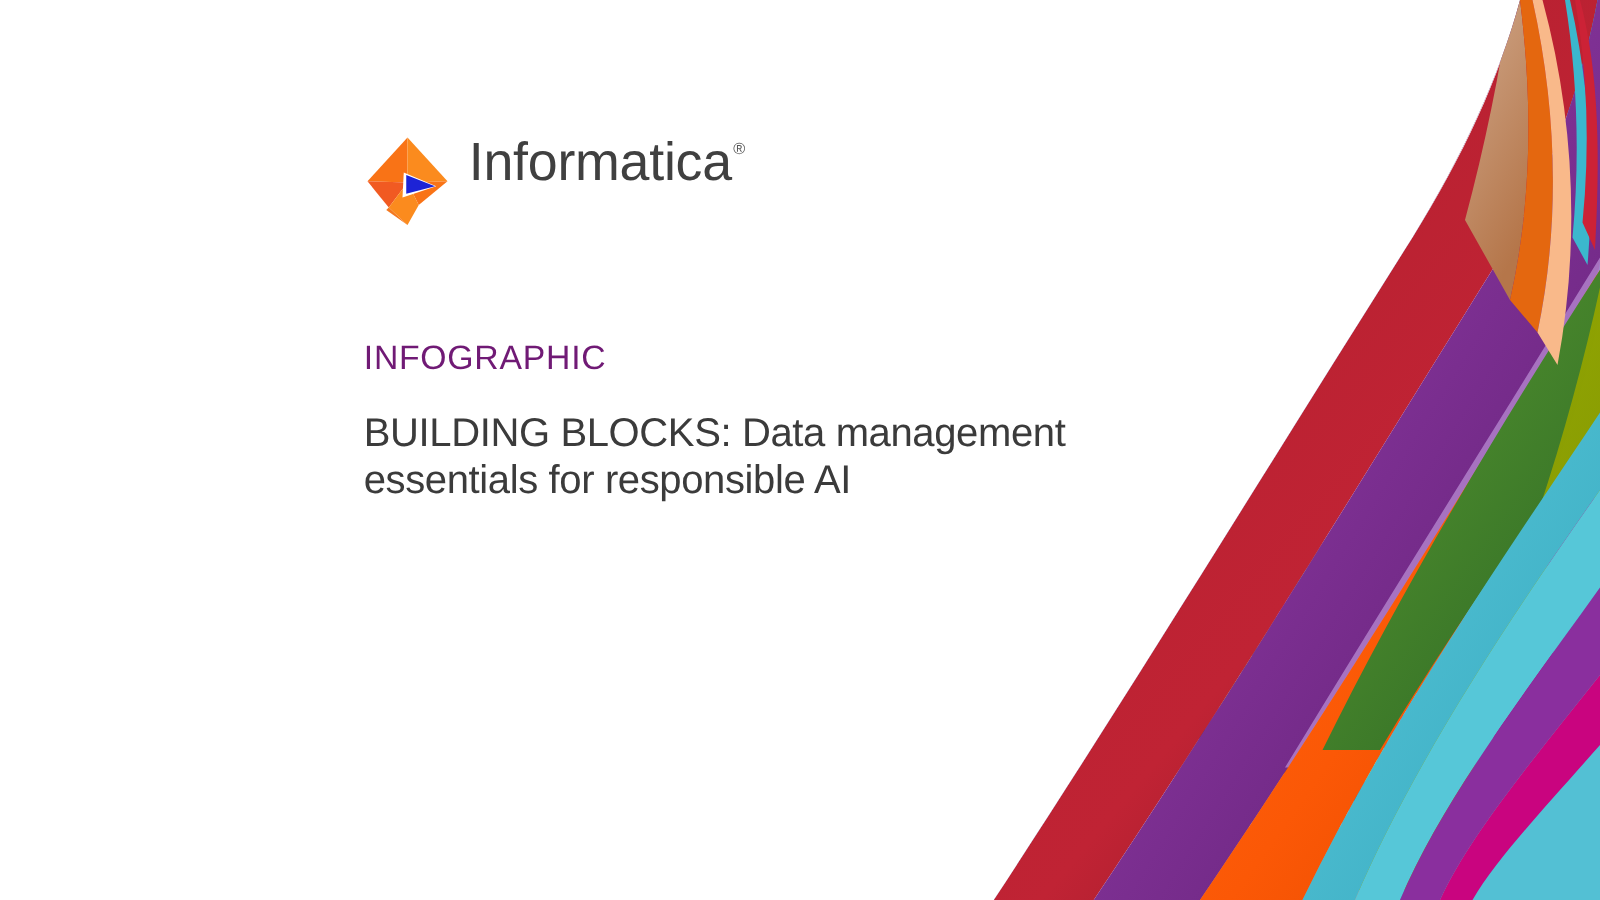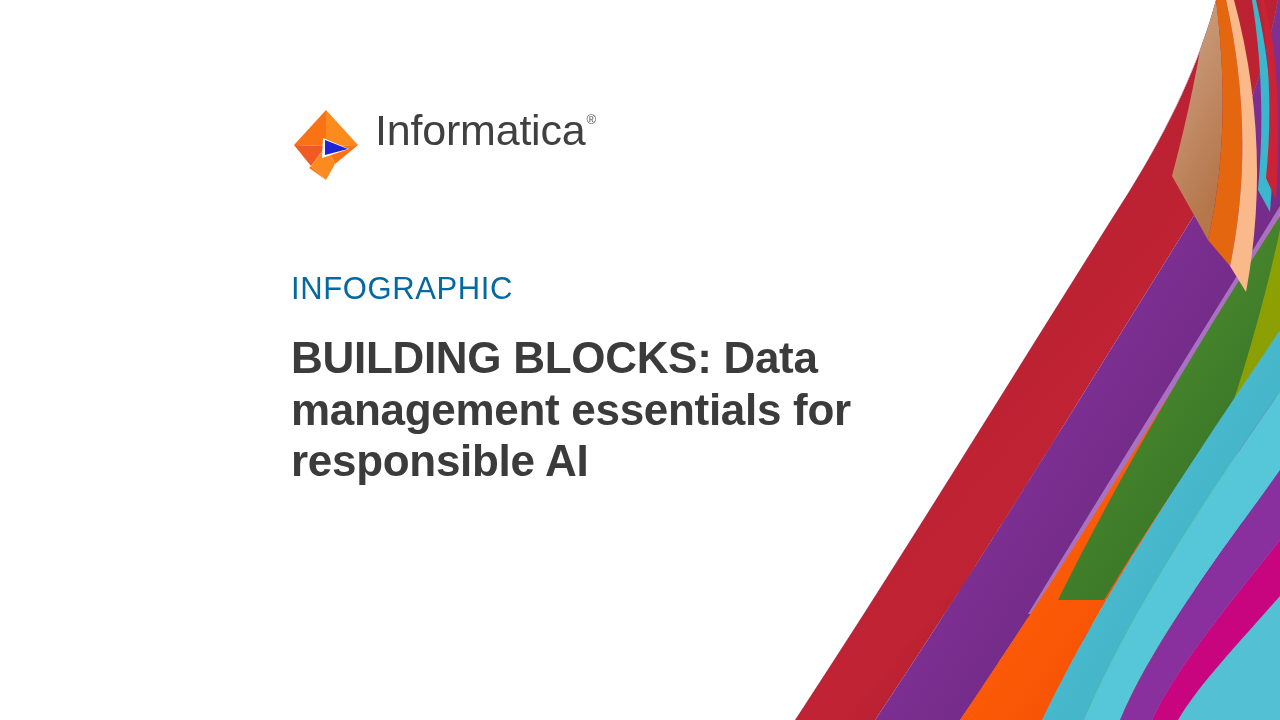--- a/index.html
+++ b/index.html
@@ -83,31 +83,31 @@
 
   
   #text-block {
     position: absolute;
     left: 291px;
     top: 272px;
     width: 640px;
   }
   #eyebrow {
     font-family: "Liberation Sans", sans-serif;
-    font-size: 31px;
+    font-size: 27px;
     font-weight: 400;
-    color: #0369a1;
+    color: #701a75;
     letter-spacing: 0.6px;
     line-height: 1.1;
     margin: 0 0 26px 0;
   }
   #headline {
     font-family: "Liberation Sans", sans-serif;
-    font-size: 44px;
-    font-weight: 700;
+    font-size: 32px;
+    font-weight: 400;
     color: #3b3b3b;
     line-height: 1.17;
     letter-spacing: -0.3px;
     margin: 0;
     max-width: 625px;
   }
 </style>
 </head>
 <body>
 

